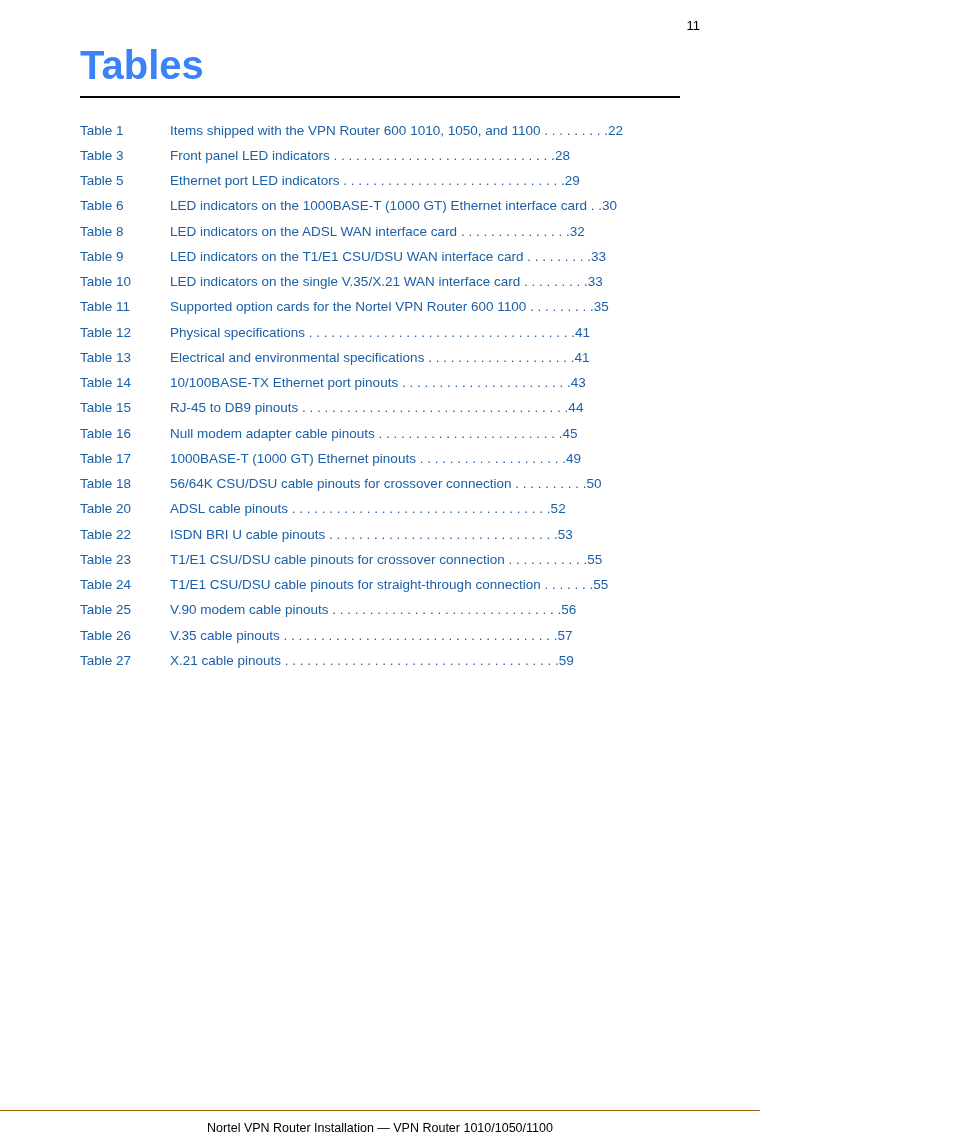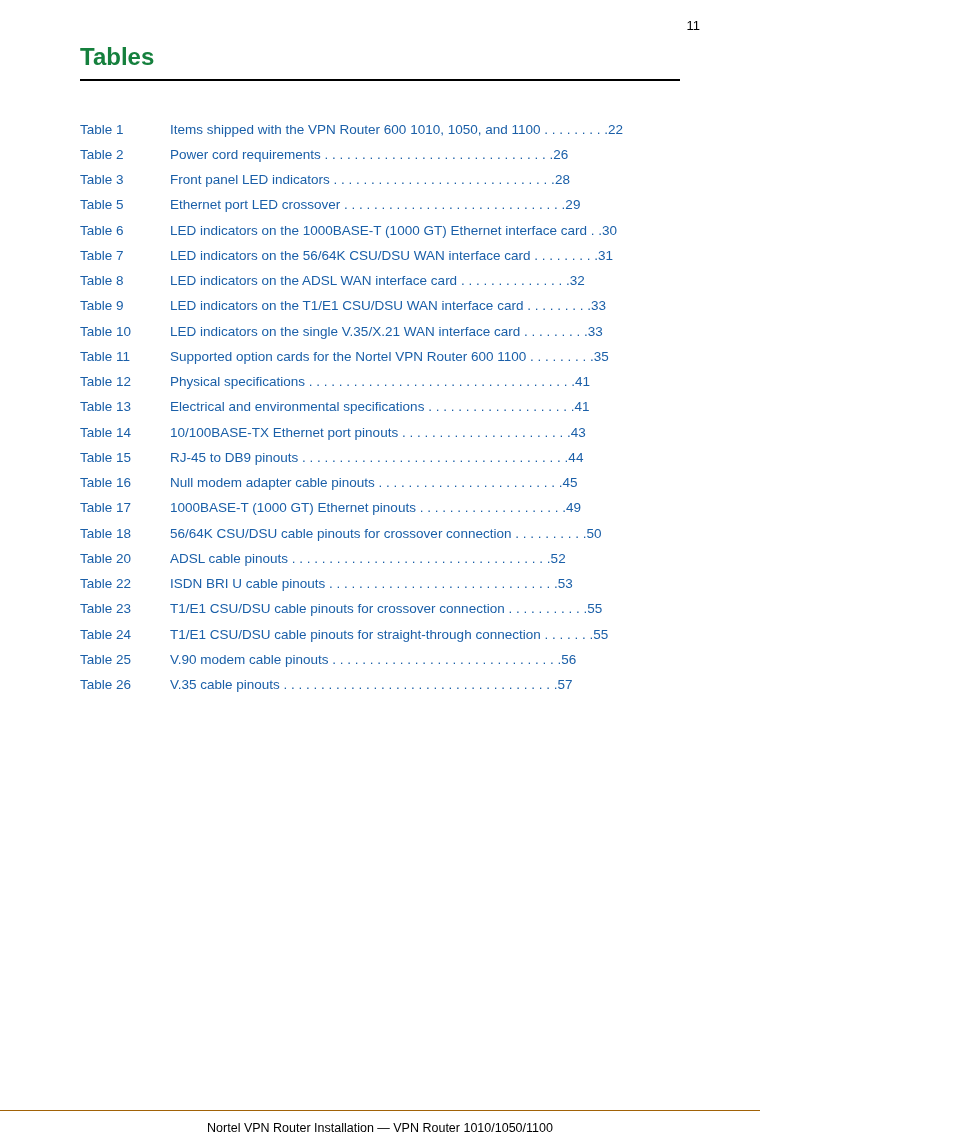--- a/index.html
+++ b/index.html
@@ -27,26 +27,26 @@
       text-align: right;
       padding: 18px 60px 0 0;
       font-size: 13px;
       color: #000;
     }
     .content-area {
       padding: 10px 80px 40px 80px;
       flex: 1;
     }
     .page-title {
-      font-size: 24px;
+      font-size: 40px;
       font-weight: bold;
-      color: #15803d;
+      color: #3b82f6;
       padding-bottom: 8px;
       border-bottom: 2px solid #000;
-      margin-bottom: 36px;
+      margin-bottom: 20px;
     }
     .toc-table {
       width: 100%;
       border-collapse: collapse;
     }
     .toc-table tr td {
       padding: 2.5px 0;
       vertical-align: top;
       font-size: 13.5px;
       line-height: 1.5;
@@ -74,38 +74,30 @@
   <div class="page-number">11</div>
   <div class="content-area">
     <div class="page-title">Tables</div>
     <table class="toc-table">
       <tbody id="toc-body">
       <tr>
             <td class="col-label">Table 1</td>
             <td class="col-desc">Items shipped with the VPN Router 600 1010, 1050, and 1100 . . . . . . . . .22</td>
           </tr>
           <tr>
-            <td class="col-label">Table 2</td>
-            <td class="col-desc">Power cord requirements . . . . . . . . . . . . . . . . . . . . . . . . . . . . . . .26</td>
-          </tr>
-          <tr>
             <td class="col-label">Table 3</td>
             <td class="col-desc">Front panel LED indicators . . . . . . . . . . . . . . . . . . . . . . . . . . . . . .28</td>
           </tr>
           <tr>
             <td class="col-label">Table 5</td>
-            <td class="col-desc">Ethernet port LED crossover . . . . . . . . . . . . . . . . . . . . . . . . . . . . . .29</td>
+            <td class="col-desc">Ethernet port LED indicators . . . . . . . . . . . . . . . . . . . . . . . . . . . . . .29</td>
           </tr>
           <tr>
             <td class="col-label">Table 6</td>
             <td class="col-desc">LED indicators on the 1000BASE-T (1000 GT) Ethernet interface card . .30</td>
-          </tr>
-          <tr>
-            <td class="col-label">Table 7</td>
-            <td class="col-desc">LED indicators on the 56/64K CSU/DSU WAN interface card . . . . . . . . .31</td>
           </tr>
           <tr>
             <td class="col-label">Table 8</td>
             <td class="col-desc">LED indicators on the ADSL WAN interface card . . . . . . . . . . . . . . .32</td>
           </tr>
           <tr>
             <td class="col-label">Table 9</td>
             <td class="col-desc">LED indicators on the T1/E1 CSU/DSU WAN interface card . . . . . . . . .33</td>
           </tr>
           <tr>
@@ -161,17 +153,21 @@
             <td class="col-desc">T1/E1 CSU/DSU cable pinouts for straight-through connection . . . . . . .55</td>
           </tr>
           <tr>
             <td class="col-label">Table 25</td>
             <td class="col-desc">V.90 modem cable pinouts . . . . . . . . . . . . . . . . . . . . . . . . . . . . . . .56</td>
           </tr>
           <tr>
             <td class="col-label">Table 26</td>
             <td class="col-desc">V.35 cable pinouts . . . . . . . . . . . . . . . . . . . . . . . . . . . . . . . . . . . . .57</td>
           </tr>
+          <tr>
+            <td class="col-label">Table 27</td>
+            <td class="col-desc">X.21 cable pinouts . . . . . . . . . . . . . . . . . . . . . . . . . . . . . . . . . . . . .59</td>
+          </tr>
         </tbody>
     </table>
   </div>
   <div class="footer">Nortel VPN Router Installation — VPN Router 1010/1050/1100</div>
 </div>
 
 </body></html>

